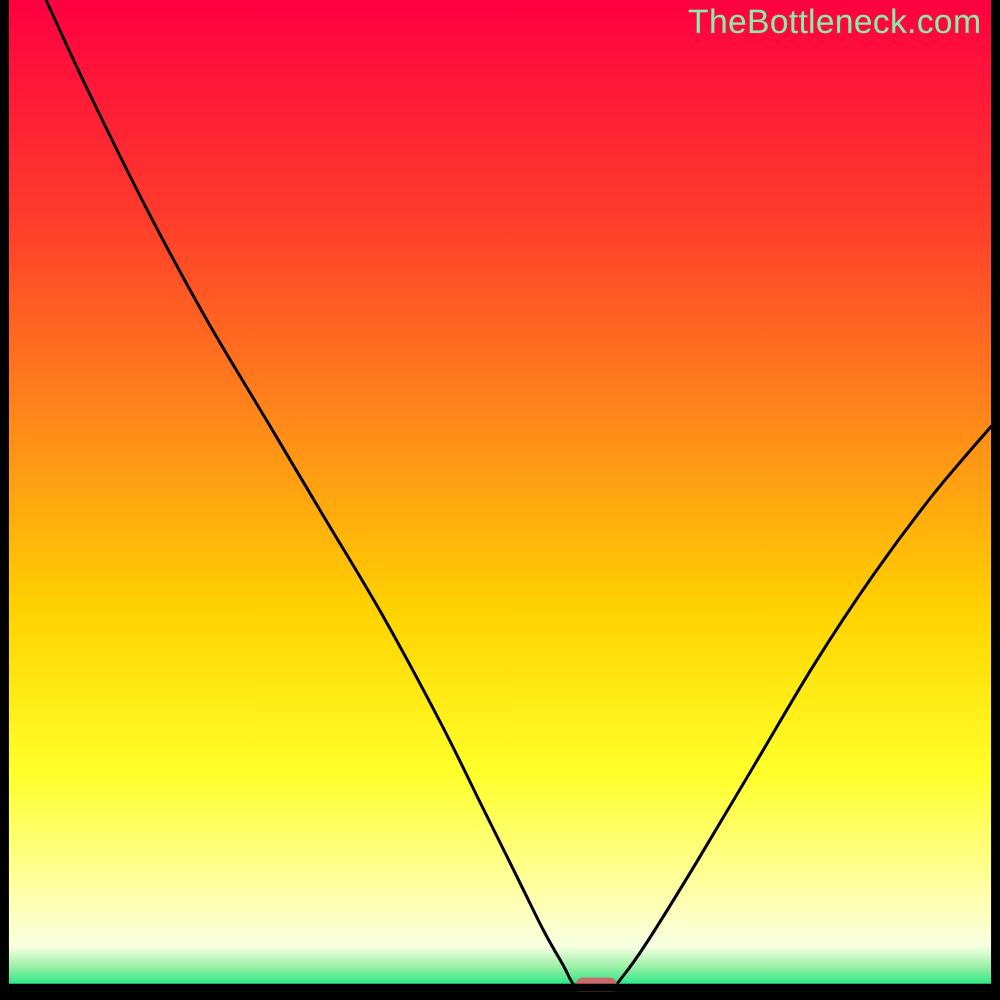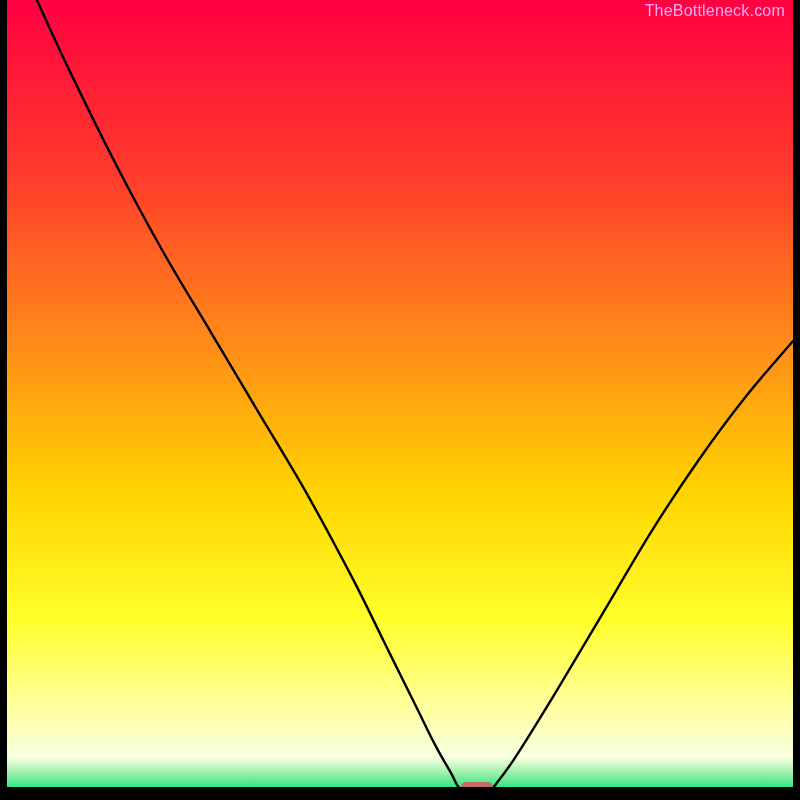--- a/index.html
+++ b/index.html
@@ -23,22 +23,22 @@
     position: absolute;
     left: 0;
     top: 0;
     width: 786px;
     height: 793px;
   }
   .watermark {
     position: absolute;
     top: 2px;
     right: 8px;
-    color: #f0abfc;
-    font-size: 16px;
+    color: #86efac;
+    font-size: 27px;
     font-weight: 400;
     letter-spacing: 0.2px;
     white-space: nowrap;
   }
 </style>
 </head>
 <body>
 
 <div class="frame">
   <svg class="plot" viewBox="0 0 786 793" preserveAspectRatio="none">

